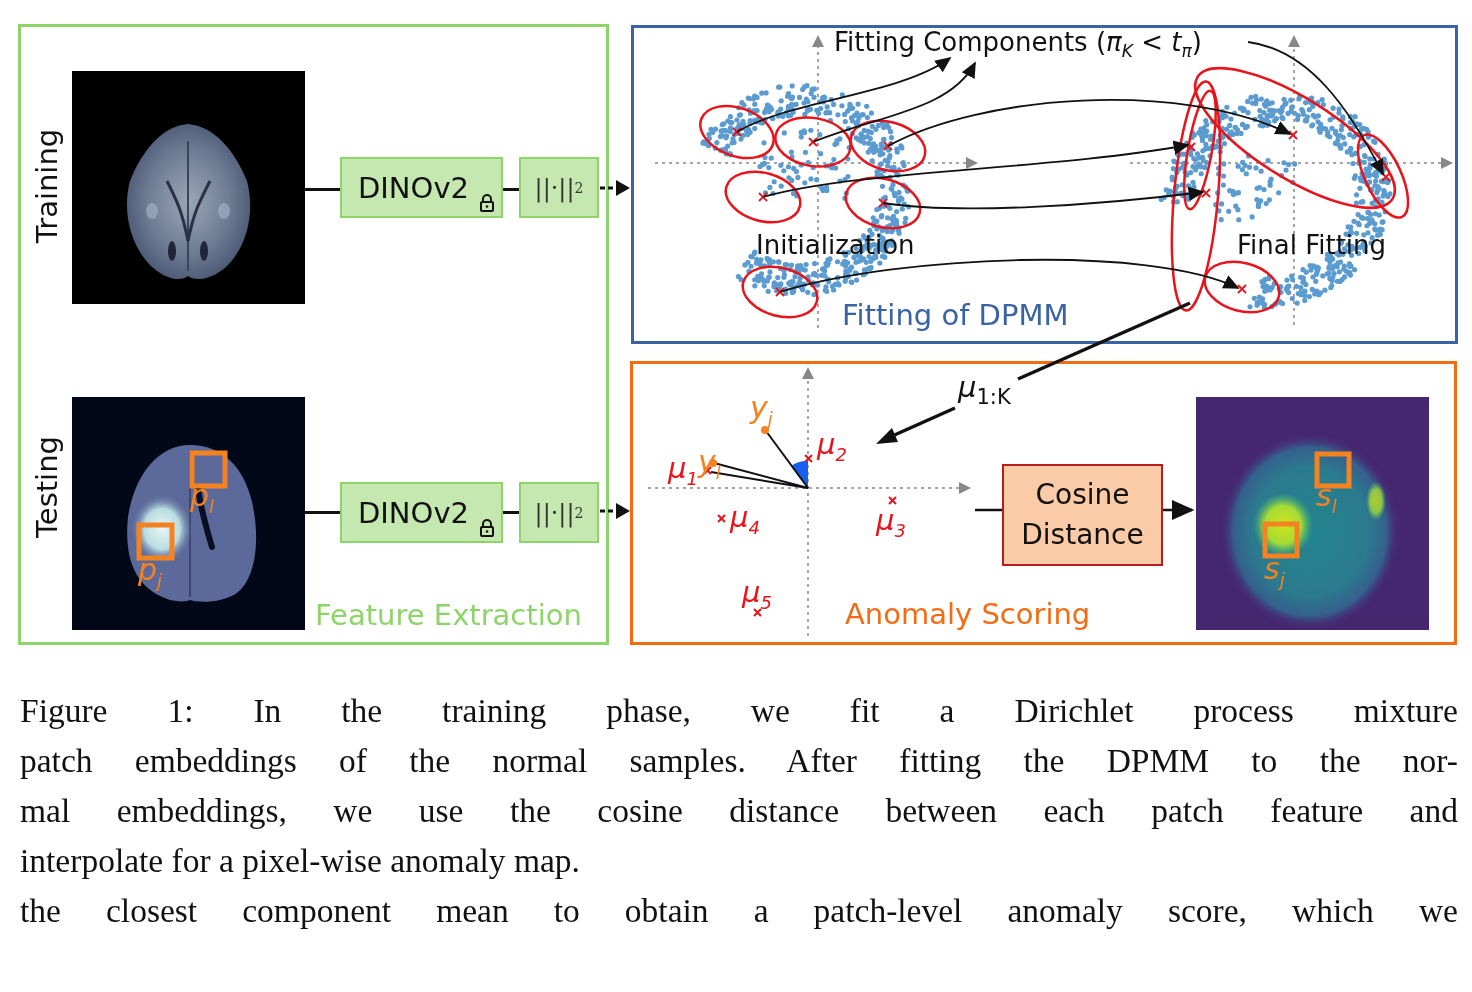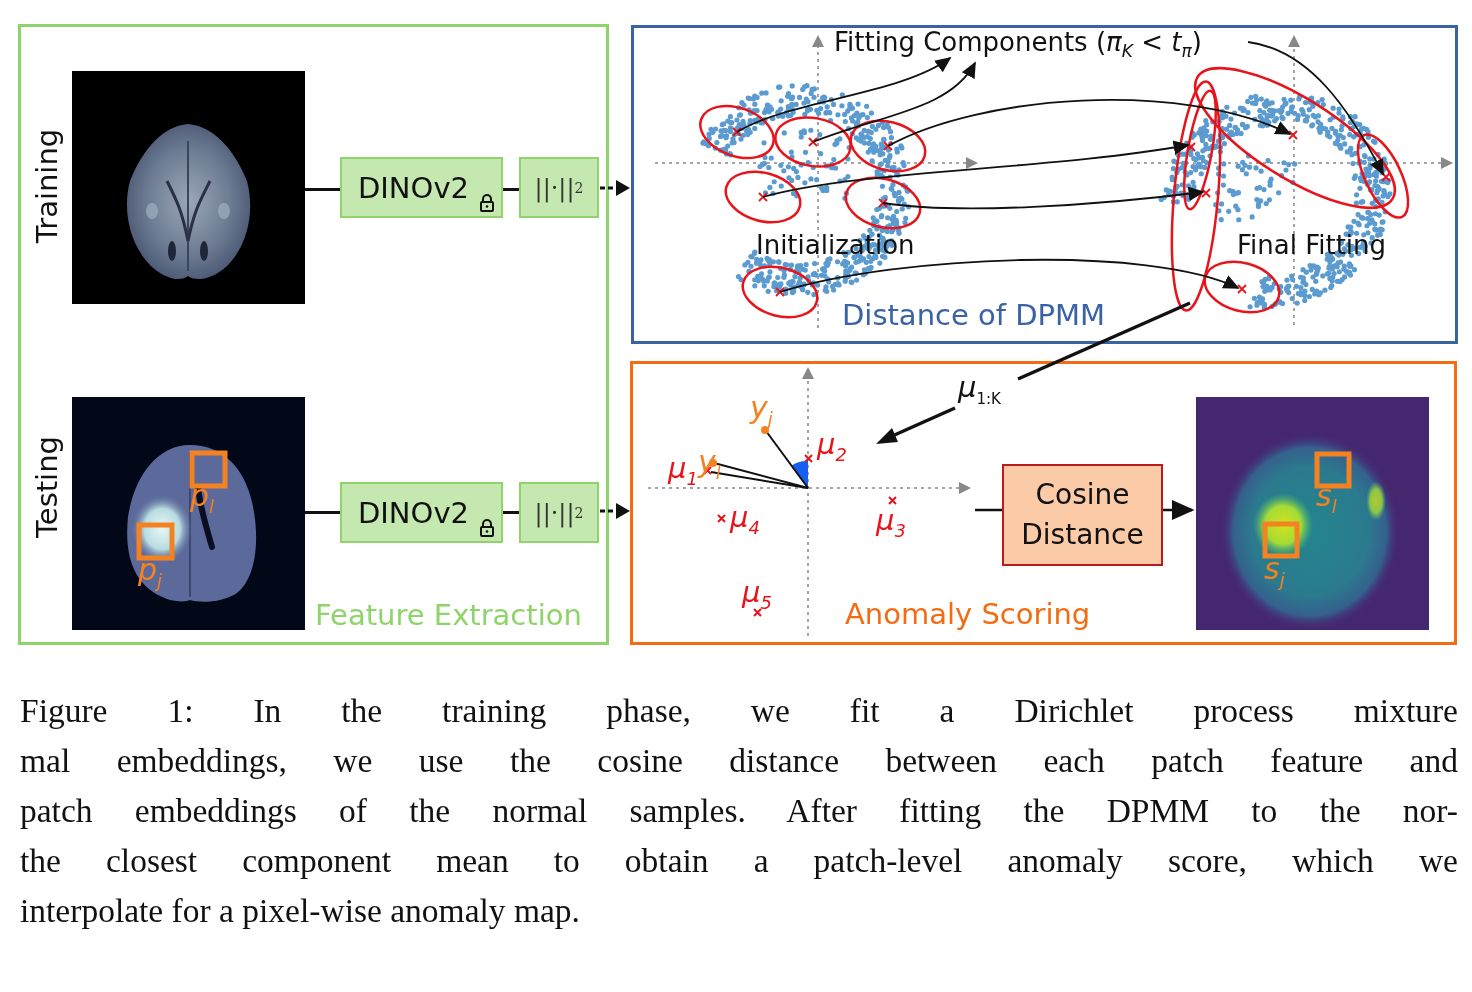--- a/index.html
+++ b/index.html
@@ -1313,28 +1313,28 @@
       <path d="M780 292 C 900 255, 1150 245, 1238 288" fill="none" stroke="#111" stroke-width="1.8" marker-end="url(#ah)"></path>
       <path d="M1248 42 C 1310 50, 1350 110, 1383 174" fill="none" stroke="#111" stroke-width="1.8" marker-end="url(#ah)"></path>
     </g>
 </svg>
 
 <div class="plottxt" style="left:834px; top:27px;">
   <span>Fitting Components (</span><span class="ital">π</span><sub class="ital" style="font-size:17px;">K</sub><span> &lt; </span><span class="ital">t</span><sub class="ital" style="font-size:17px;">π</sub><span>)</span>
 </div>
 <div class="plottxt" style="left:756px; top:230px;">Initialization</div>
 <div class="plottxt" style="left:1237px; top:230px;">Final Fitting</div>
-<div class="panel-title" style="left:842px; top:298px; color:#3a63a6;">Distance of DPMM</div>
+<div class="panel-title" style="left:842px; top:298px; color:#3a63a6;">Fitting of DPMM</div>
 
 <svg class="abs" style="left:870px; top:300px;" width="330" height="150" viewBox="870 300 330 150">
   <line x1="1190" y1="303" x2="1018" y2="379" stroke="#111" stroke-width="3.5"></line>
   <line x1="955" y1="408" x2="890" y2="437" stroke="#111" stroke-width="3.5"></line>
   <polygon points="876,444 892,428 898,442" fill="#111"></polygon>
 </svg>
-<div class="plottxt ital" style="left:958px; top:370px; font-size:29px;"><span>μ</span><sub style="font-size:15px; font-style:normal;text-align:center;">1:K</sub></div>
+<div class="plottxt ital" style="left:958px; top:370px; font-size:29px;"><span>μ</span><sub style="font-size:21px; font-style:normal;text-align:center;">1:K</sub></div>
 
 <svg class="abs" style="left:634px; top:364px;" width="821" height="278" viewBox="634 364 821 278">
   <defs>
     <marker id="gh2" markerWidth="8" markerHeight="8" refX="6" refY="4" orient="auto">
         <path d="M0 0 L8 4 L0 8 Z" fill="#888"></path>
       </marker>
     <marker id="ah2" markerWidth="10" markerHeight="10" refX="8" refY="5" orient="auto">
         <path d="M0 1 L9 5 L0 9 Z" fill="#111"></path>
       </marker>
   </defs>
@@ -1393,17 +1393,17 @@
   <rect x="121" y="57" width="32" height="32" fill="none" stroke="#f58220" stroke-width="5"></rect>
   <rect x="69" y="127" width="32" height="32" fill="none" stroke="#f58220" stroke-width="5"></rect>
 </svg>
 <div class="plottxt ital" style="left:1316px; top:478px; font-size:30px; color:#f58220;"><span>s</span><sub style="font-size:18px;">l</sub></div>
 <div class="plottxt ital" style="left:1264px; top:551px; font-size:30px; color:#f58220;"><span>s</span><sub style="font-size:18px;">j</sub></div>
 
 <div class="panel-title" style="left:845px; top:597px; color:#f36c12;">Anomaly Scoring</div>
 
 <div class="caption">
   <span class="line">Figure 1:  In the training phase, we fit a Dirichlet process mixture</span>
+  <span class="line">patch embeddings of the normal samples. After fitting the DPMM to the nor-</span>
   <span class="line">mal embeddings, we use the cosine distance between each patch feature and</span>
-  <span class="line">patch embeddings of the normal samples. After fitting the DPMM to the nor-</span>
+  <span class="line last">interpolate for a pixel-wise anomaly map.</span>
   <span class="line">the closest component mean to obtain a patch-level anomaly score, which we</span>
-  <span class="line last">interpolate for a pixel-wise anomaly map.</span>
 </div>
 
 </body></html>

